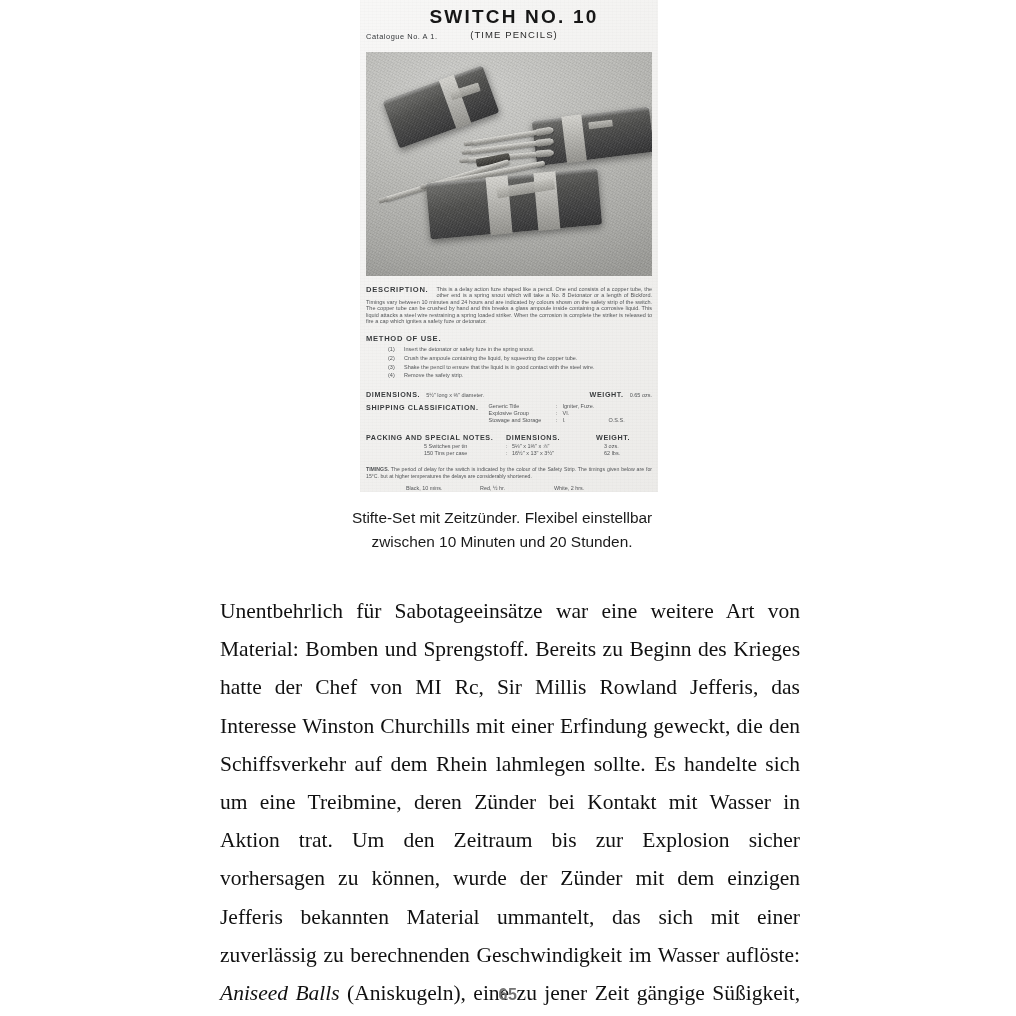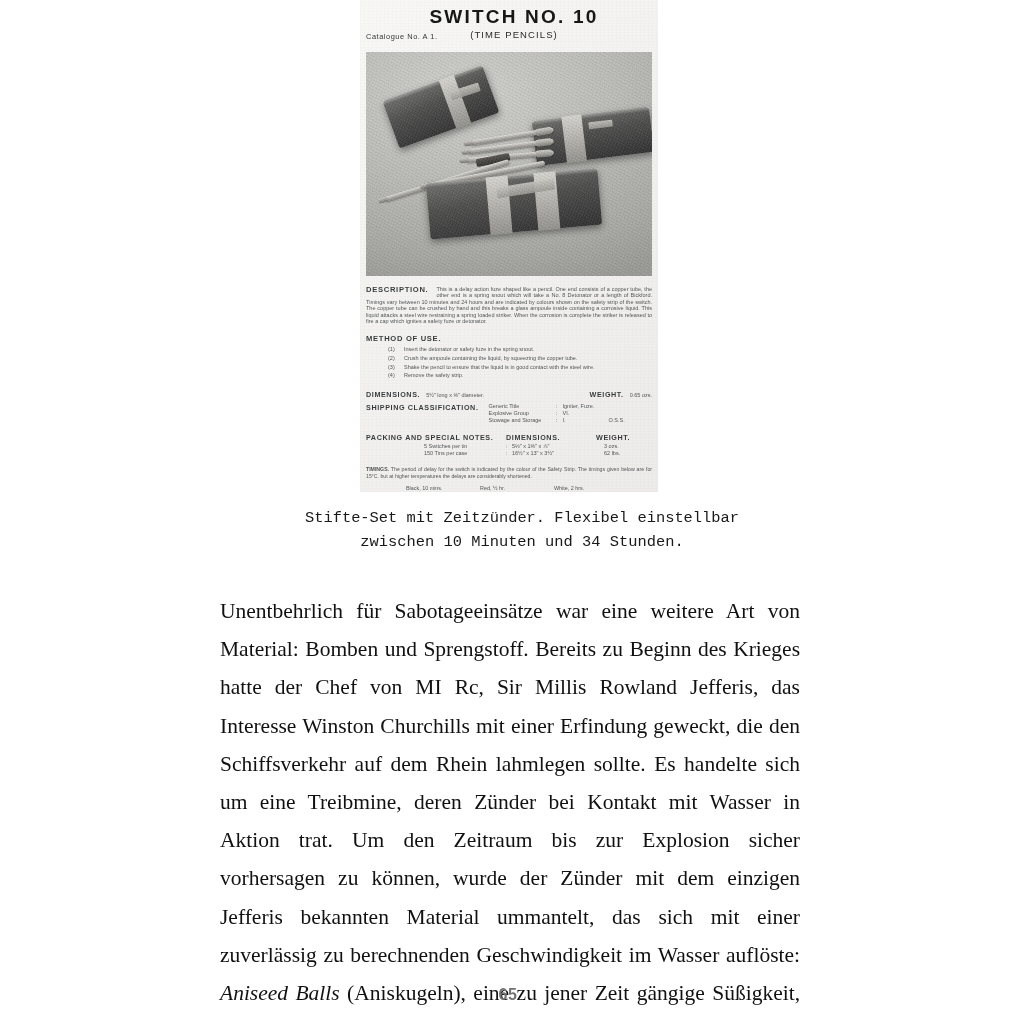--- a/index.html
+++ b/index.html
@@ -292,25 +292,25 @@
     margin-left: 40px;
     font-size: 5.4px;
     color: #3b3e41;
   }
   .color-tbl .r { display: flex; line-height: 7px; }
   .color-tbl .r .cell { width: 74px; }
 
   
   #caption {
     position: absolute;
-    left: 272px;
+    left: 252px;
     top: 506px;
     width: 500px;
     text-align: center;
-    font-family: Liberation Mono, monospace;
+    font-family: Liberation Sans, sans-serif;
     font-size: 15.4px;
     line-height: 24px;
     color: #1a1a1a;
   }
 
   
   #body-copy {
     position: absolute;
     left: 220px;
     top: 592px;
@@ -512,18 +512,18 @@
           </span>
         </div>
       </div>
 
     </div>
   </div>
 </div>
 
 <div id="caption">
   <div>Stifte-Set mit Zeitzünder. Flexibel einstellbar</div>
-  <div>zwischen 10 Minuten und 34 Stunden.</div>
+  <div>zwischen 10 Minuten und 20 Stunden.</div>
 </div>
 
 <div id="body-copy"><span>Unentbehrlich für Sabotageeinsätze war eine weitere Art von Material: Bomben und Sprengstoff. Bereits zu Beginn des Krieges hatte der Chef von MI Rc, Sir Millis Rowland Jefferis, das Interesse Winston Churchills mit einer Erfindung geweckt, die den Schiffsverkehr auf dem Rhein lahmlegen sollte. Es handelte sich um eine Treibmine, deren Zünder bei Kontakt mit Wasser in Aktion trat. Um den Zeitraum bis zur Explosion sicher vorhersagen zu können, wurde der Zünder mit dem einzigen Jefferis bekannten Material ummantelt, das sich mit einer zuverlässig zu berechnenden Geschwindigkeit im Wasser auflöste: </span><span class="it">Aniseed Balls</span><span> (Aniskugeln), eine zu jener Zeit gängige Süßigkeit, deren gesamte Produktion Jefferis beschlagnahmen ließ. Die Minen kamen jedoch niemals zum Einsatz.</span></div>
 
 <div id="folio">65</div>
 
 </body></html>

